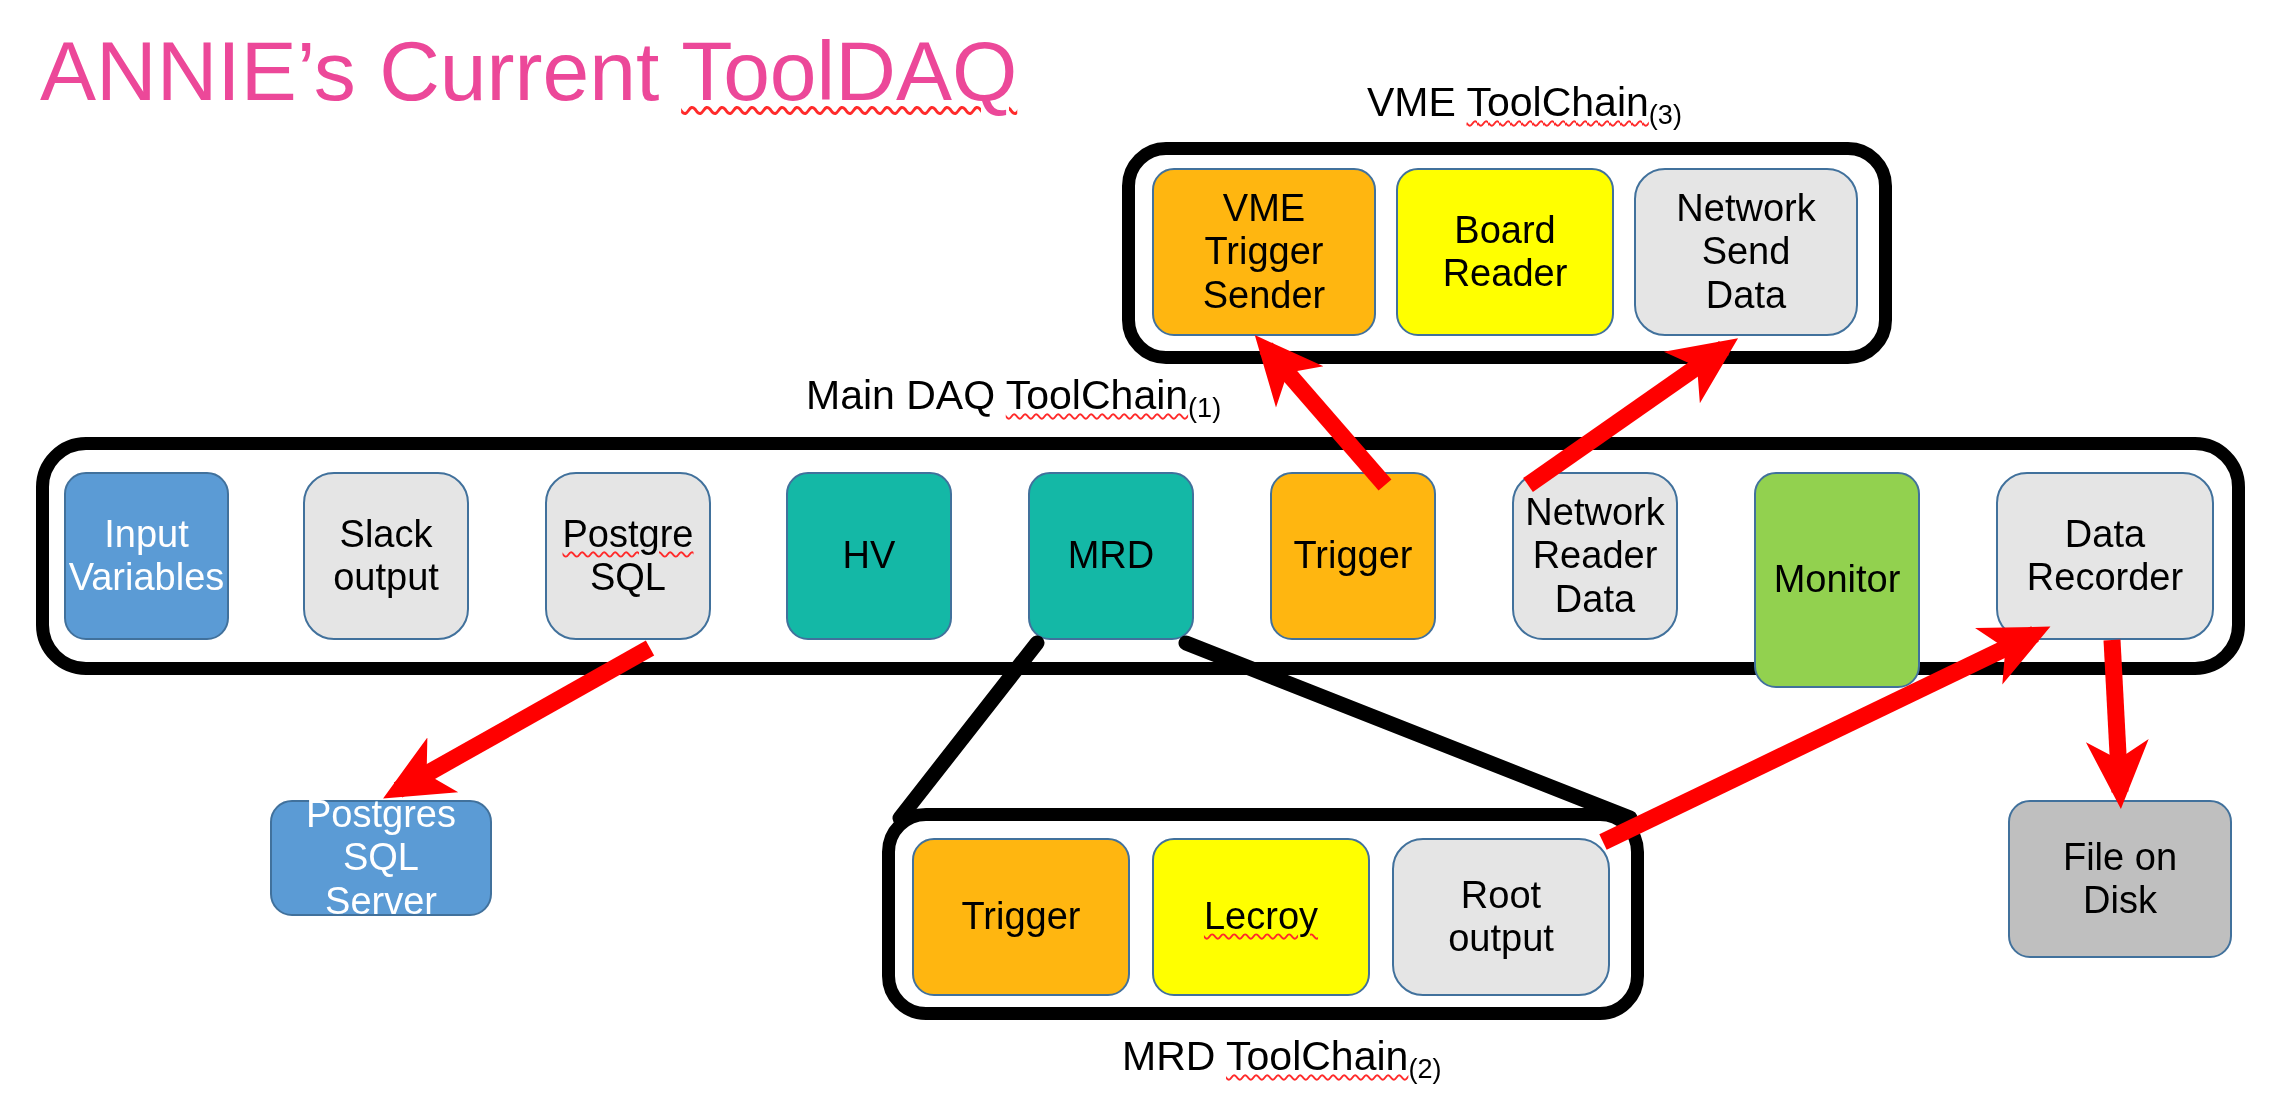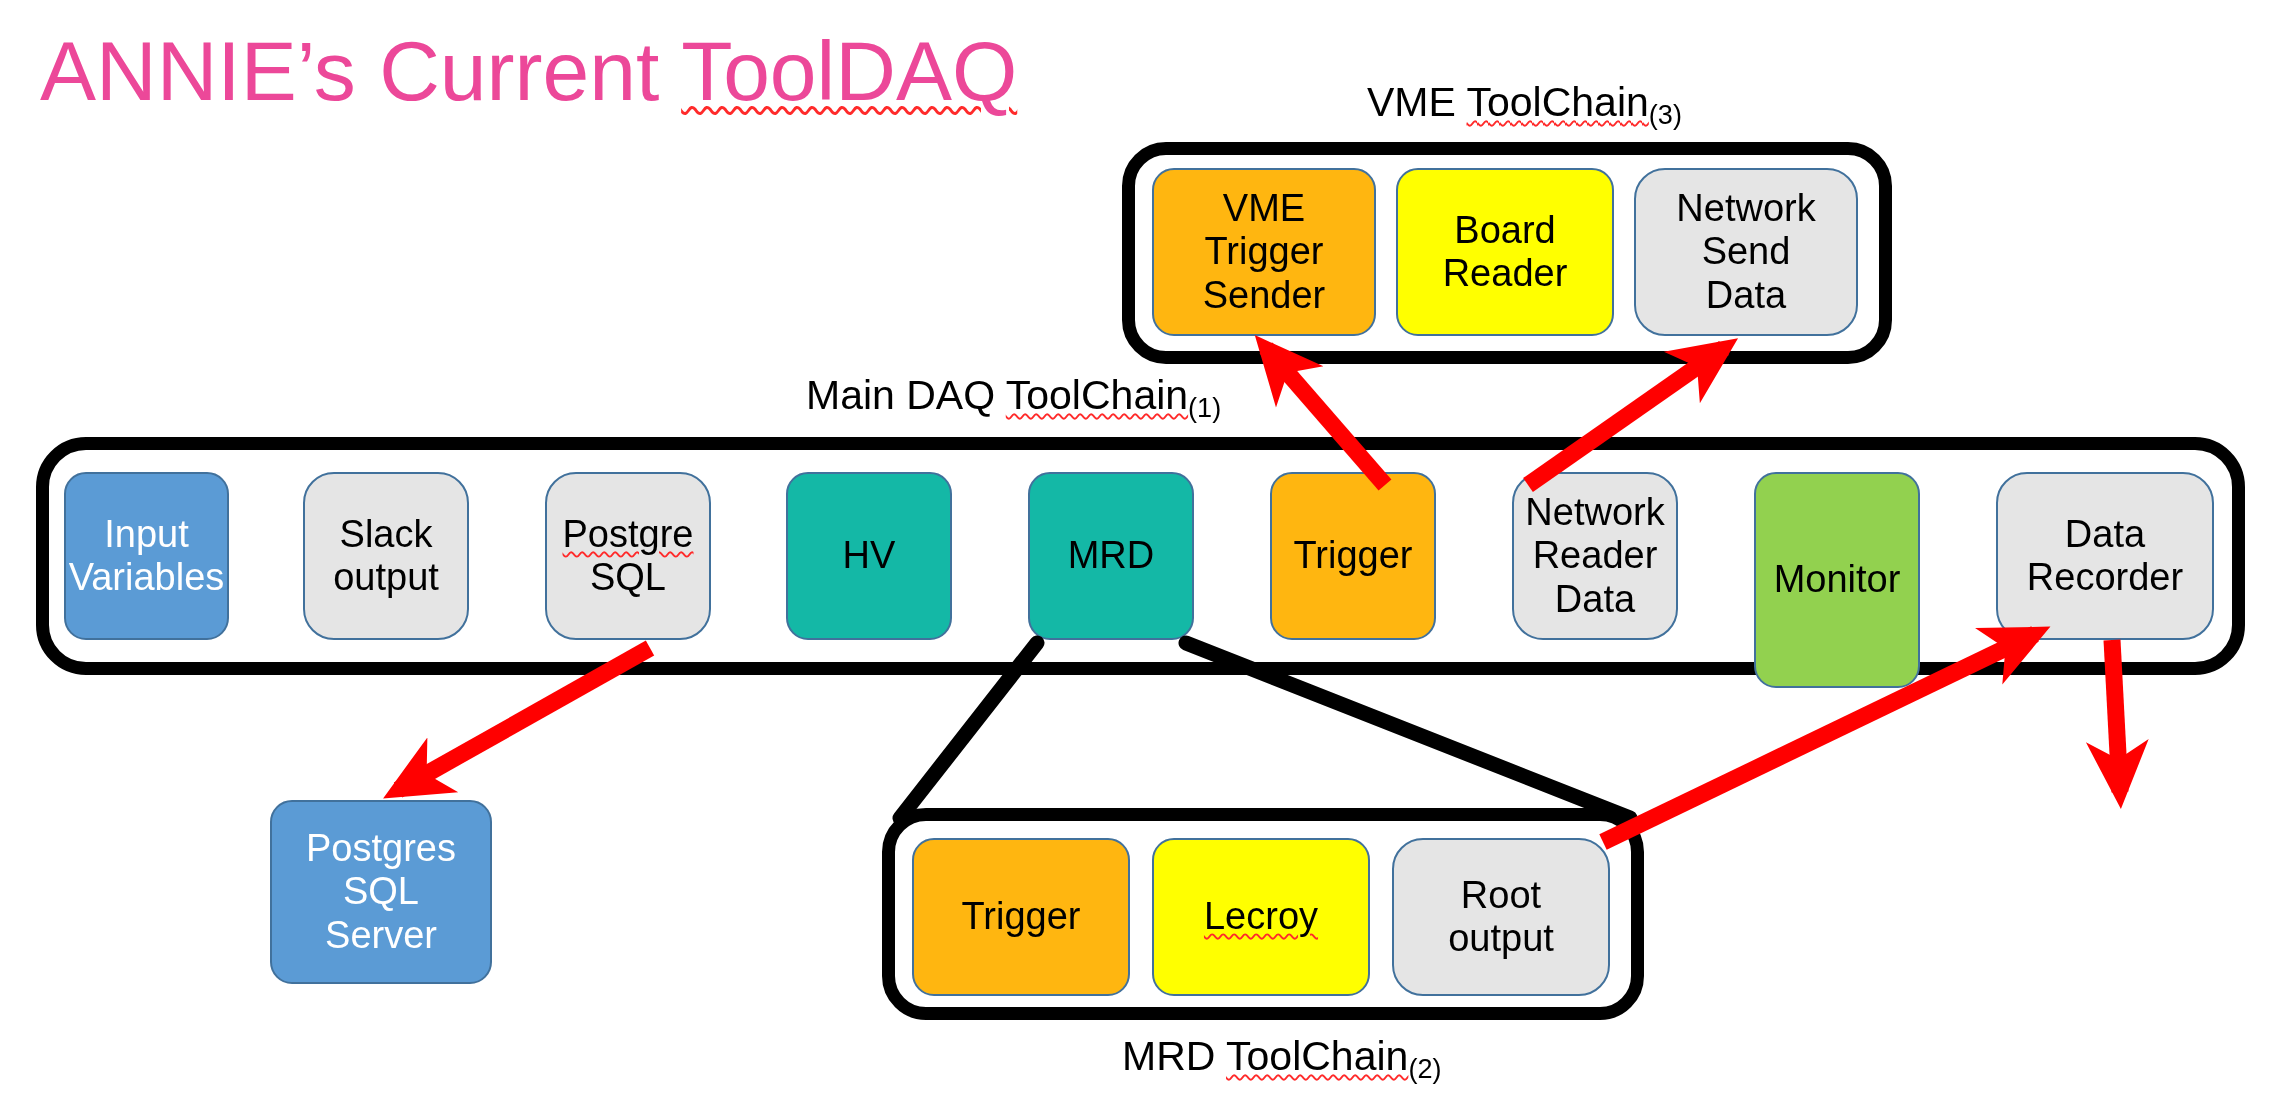--- a/index.html
+++ b/index.html
@@ -217,28 +217,34 @@
     <div>
       <span>Root</span>
       <span>output</span>
     </div>
   </div>
 
   <div class="chain-label" style="left:1122px; top:1036px;">
     <span>MRD </span><span class="spell">ToolChain</span><sub>(2)</sub>
   </div>
 
-  <div class="tool c-steel" style="left:270px; top:800px; width:222px; height:184px;">
+  <div class="tool c-steel" style="left:270px; top:800px; width:222px; height:116px;">
     <div>
       <span>Postgres</span>
       <span>SQL</span>
       <span>Server</span>
     </div>
   </div>
 
+  <div class="tool c-gray" style="left:2008px; top:800px; width:224px; height:158px;">
+    <div>
+      <span>File on</span>
+      <span>Disk</span>
+    </div>
+  </div>
 
   <svg id="overlay" viewBox="0 0 2271 1111">
     <defs>
       <marker id="redhead" viewBox="0 0 10 10" refX="7.2" refY="5" markerWidth="4.2" markerHeight="4.2" orient="auto-start-reverse">
         <path d="M 0 0.6 L 9.6 5 L 0 9.4 L 2.6 5 Z" fill="#FF0000"></path>
       </marker>
     </defs>
 
     <g>
       <path d="M 1037 643 L 900 818" stroke="#000000" stroke-width="15" fill="none" stroke-linecap="round"></path>

